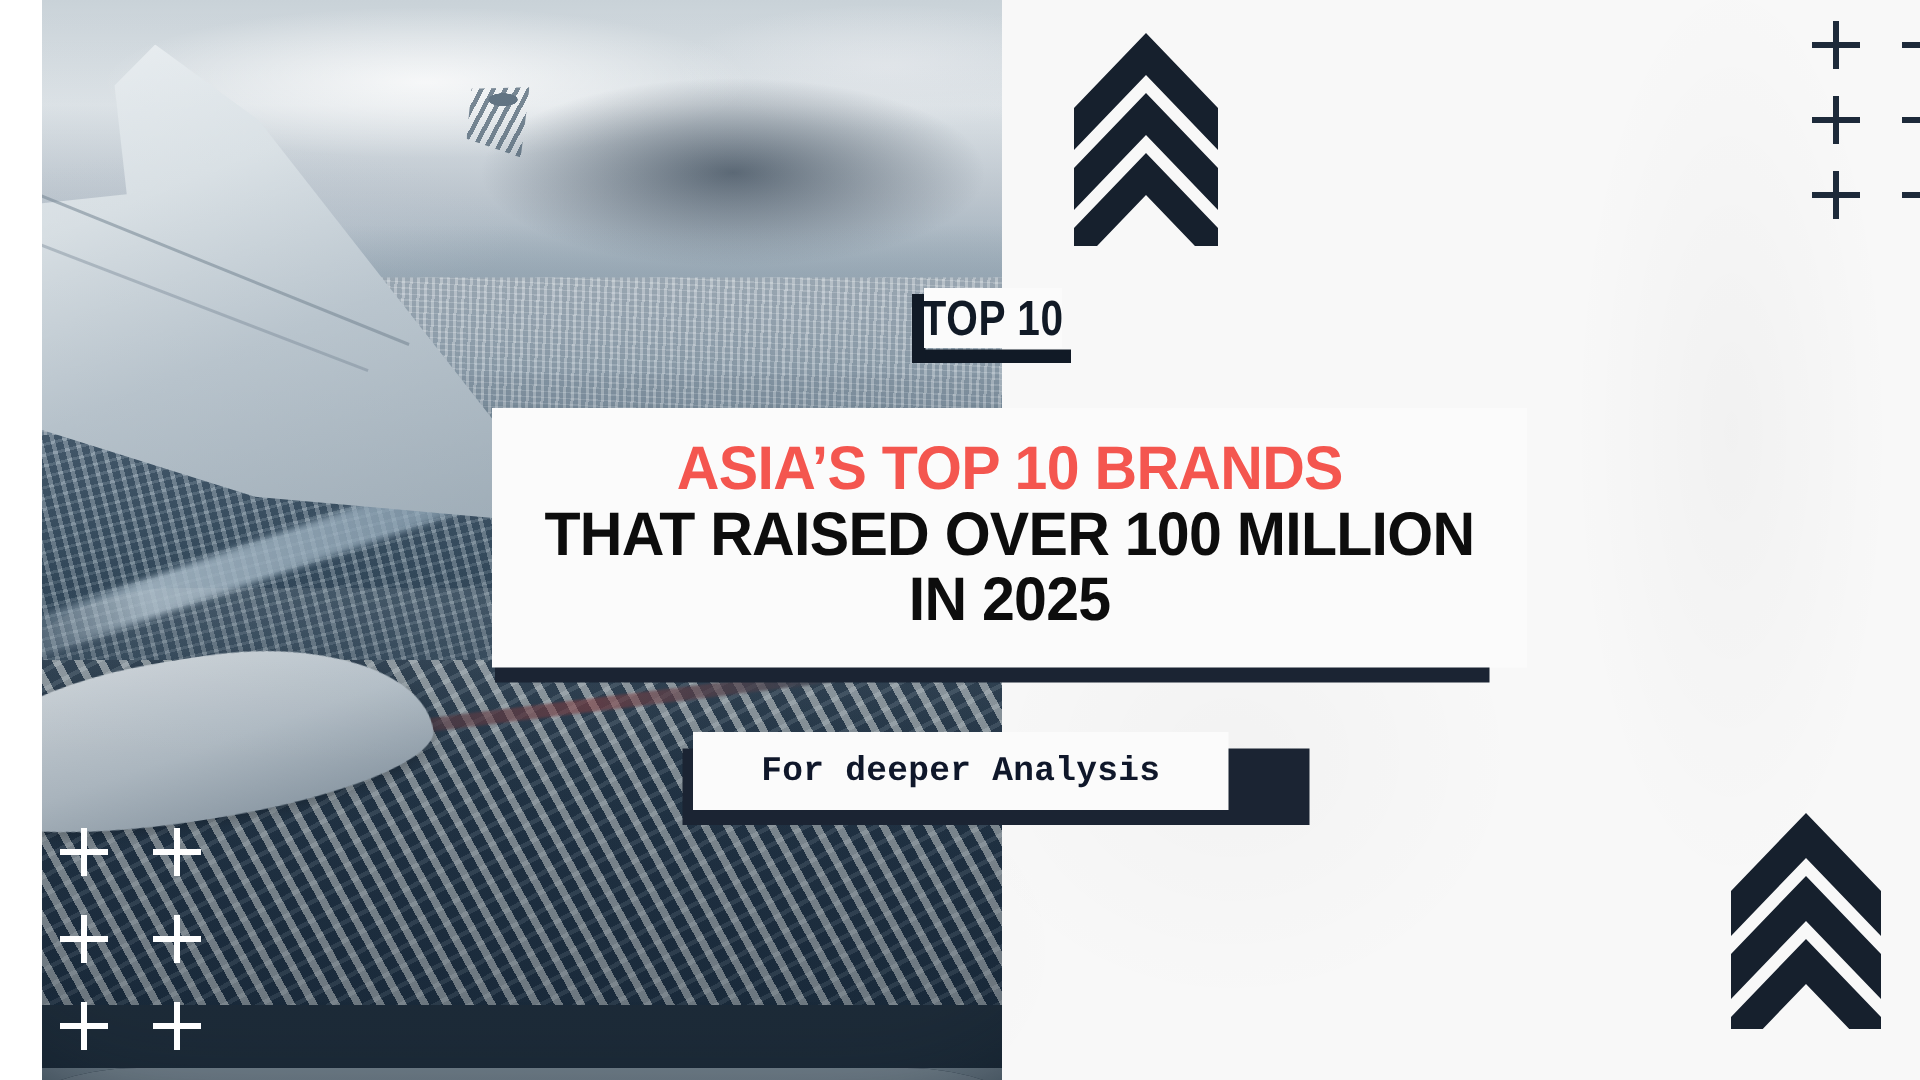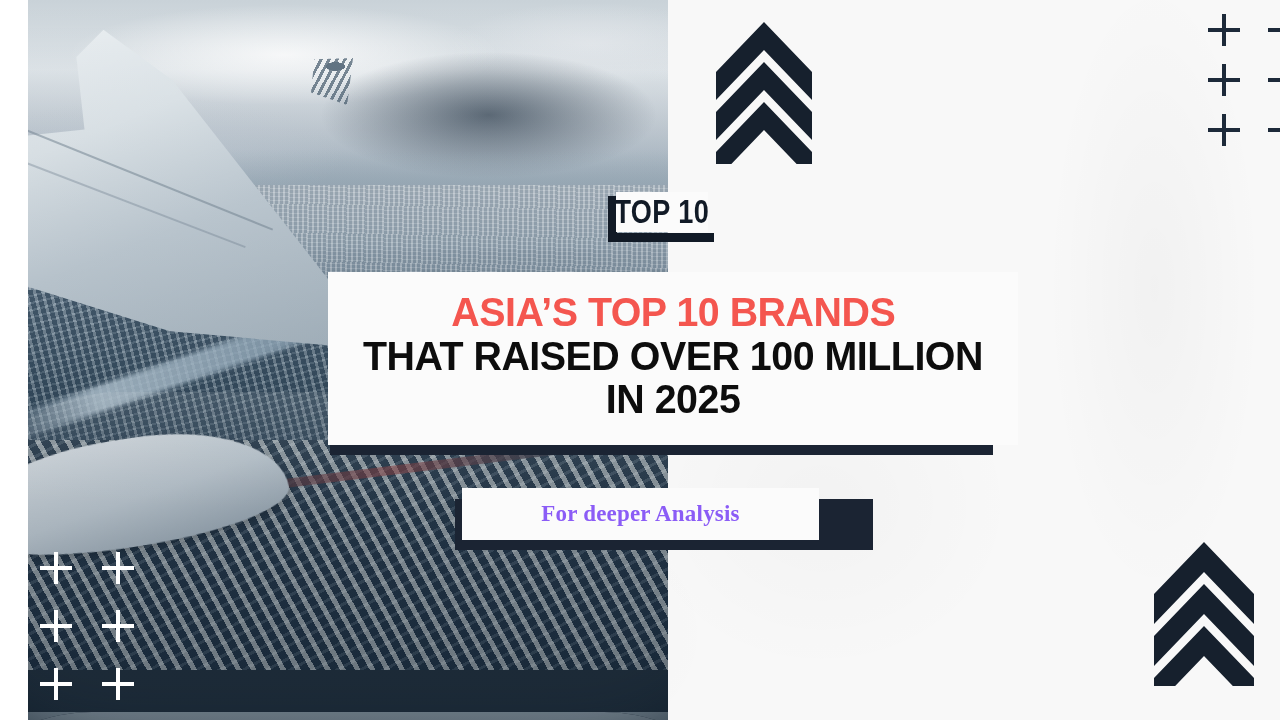--- a/index.html
+++ b/index.html
@@ -251,24 +251,24 @@
     width: 418px; height: 51px;
     background: #1b2433;
   }
   .sub-card {
     position: absolute; left: 434px; top: 488px;
     width: 357px; height: 52px;
     background: #fbfbfb;
     display: flex; align-items: center; justify-content: center;
   }
   .sub-text {
-    font-family: Liberation Serif, serif;
+    font-family: Liberation Mono, monospace;
     font-weight: 700;
     font-size: 23px;
-    color: #8b5cf6;
+    color: #0f172a;
     letter-spacing: .2px;
     white-space: nowrap;
   }
 </style>
 </head>
 <body>
 
 <div id="canvas">
 
   <div class="paper-bg"></div>

